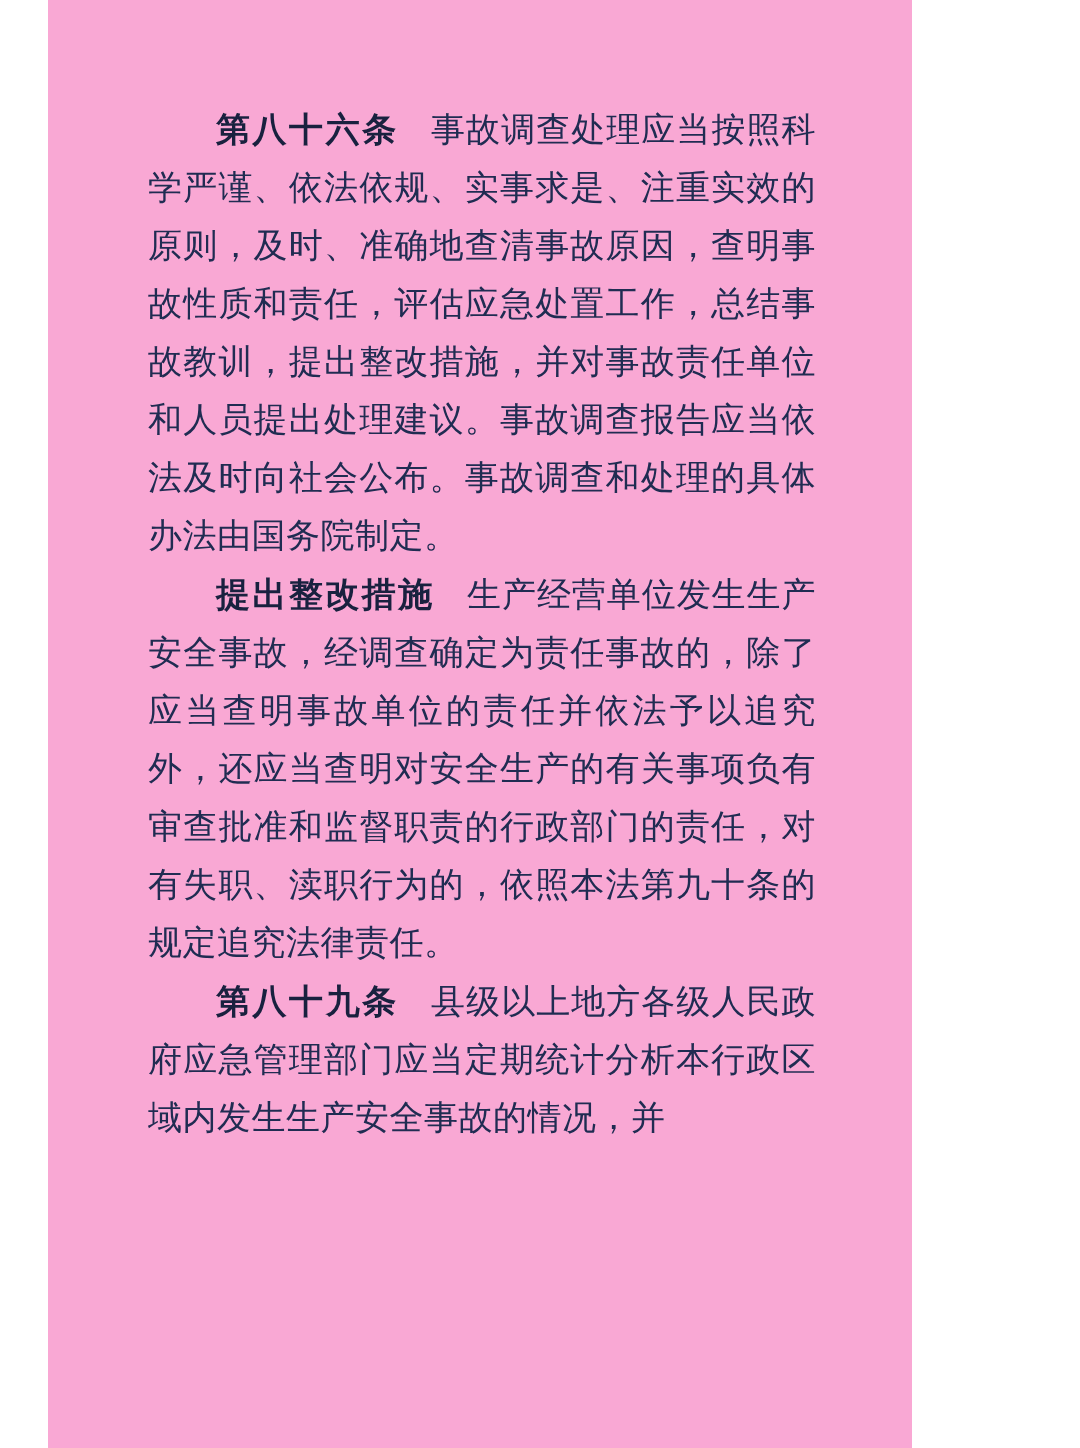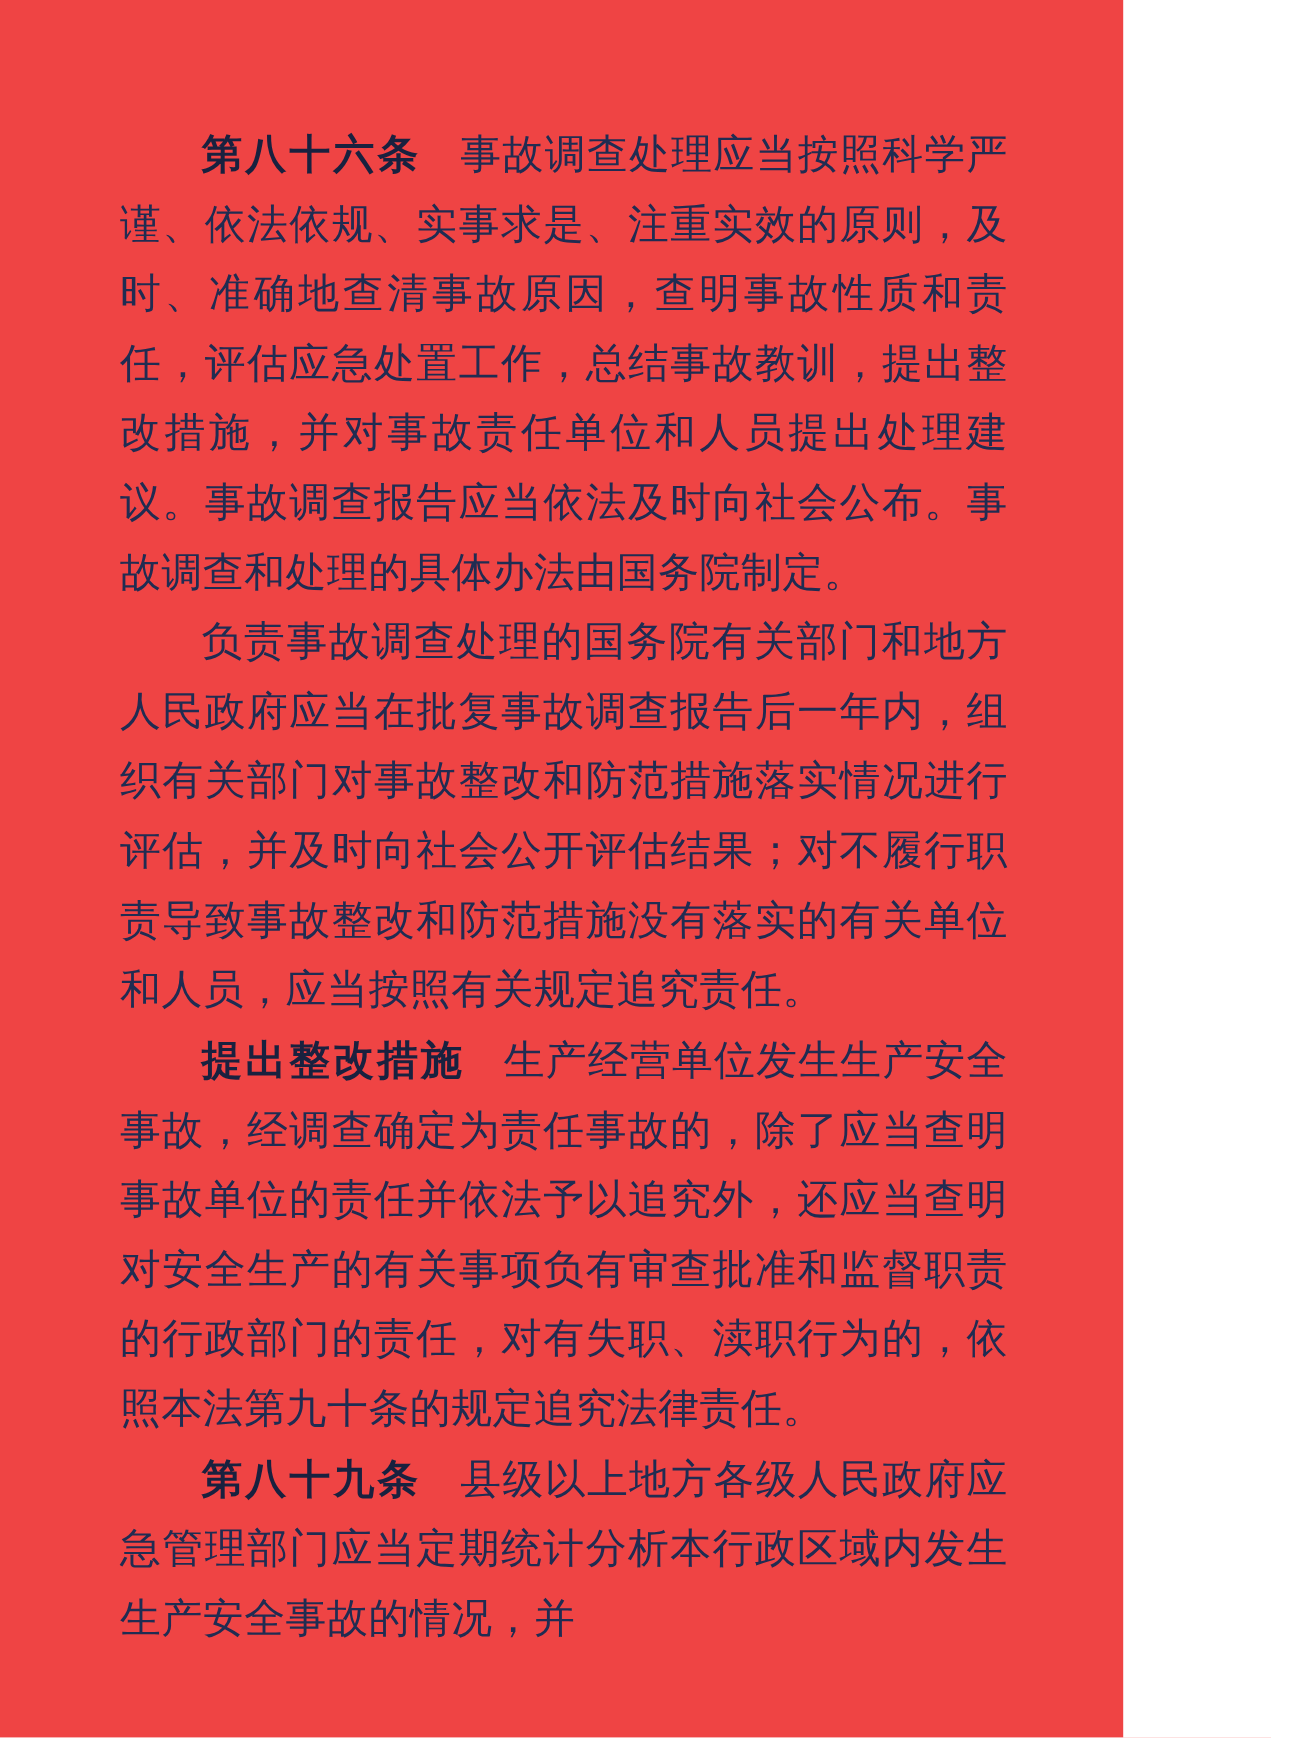--- a/index.html
+++ b/index.html
@@ -2,26 +2,27 @@
 <html><head>
 <meta charset="utf-8">
 <style>
   html, body {
     margin: 0;
     padding: 0;
     background: #ffffff;
   }
   .page {
     position: relative;
-    width: 936px;
+    width: 864px;
     height: 1448px;
-    background: #ef4444;
+    background: #f9a8d4;
     box-sizing: border-box;
     padding: 100px 96px 0 100px;
     overflow: hidden;
+    margin-left: 48px;
   }
   .doc {
     font-family: "Liberation Serif", "DejaVu Serif", serif;
     font-size: 34px;
     line-height: 58px;
     color: #202c52;
     text-align: justify;
     text-justify: inter-ideograph;
     letter-spacing: 0.5px;
   }
@@ -36,17 +37,16 @@
     margin-right: 0.95em;
     letter-spacing: 2px;
   }
 </style>
 </head>
 <body>
 
 <div class="page">
   <div class="doc" id="doc">
       <p class="para"><span class="art">第八十六条</span><span>事故调查处理应当按照科学严谨、依法依规、实事求是、注重实效的原则，及时、准确地查清事故原因，查明事故性质和责任，评估应急处置工作，总结事故教训，提出整改措施，并对事故责任单位和人员提出处理建议。事故调查报告应当依法及时向社会公布。事故调查和处理的具体办法由国务院制定。</span></p>
-      <p class="para"><span>负责事故调查处理的国务院有关部门和地方人民政府应当在批复事故调查报告后一年内，组织有关部门对事故整改和防范措施落实情况进行评估，并及时向社会公开评估结果；对不履行职责导致事故整改和防范措施没有落实的有关单位和人员，应当按照有关规定追究责任。</span></p>
       <p class="para"><span class="art">提出整改措施</span><span>生产经营单位发生生产安全事故，经调查确定为责任事故的，除了应当查明事故单位的责任并依法予以追究外，还应当查明对安全生产的有关事项负有审查批准和监督职责的行政部门的责任，对有失职、渎职行为的，依照本法第九十条的规定追究法律责任。</span></p>
       <p class="para"><span class="art">第八十九条</span><span>县级以上地方各级人民政府应急管理部门应当定期统计分析本行政区域内发生生产安全事故的情况，并</span></p>
     </div>
 </div>
 
 </body></html>

